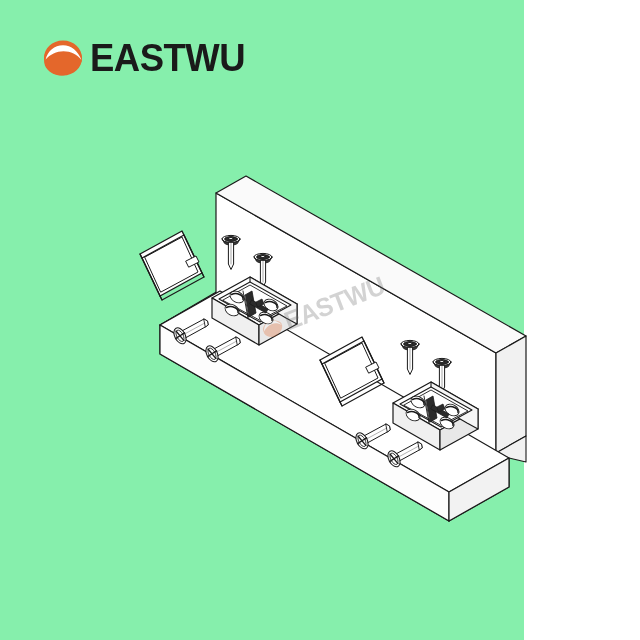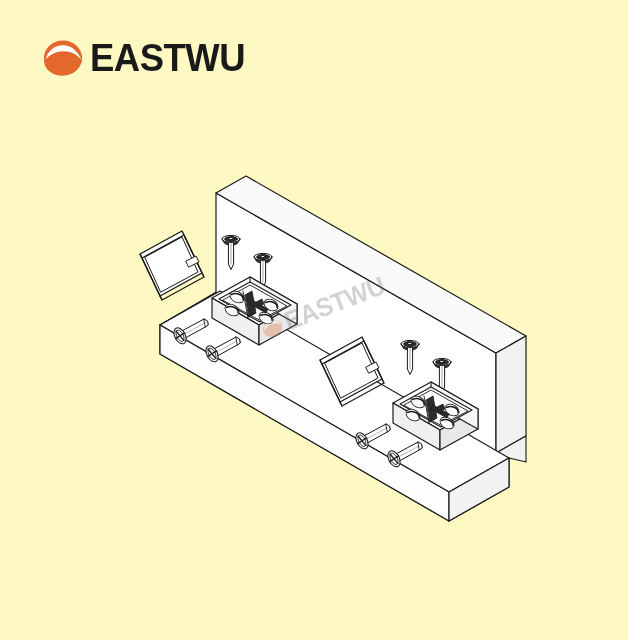--- a/index.html
+++ b/index.html
@@ -9,23 +9,23 @@
   }
   body {
     width: 640px;
     height: 640px;
     font-family: "Liberation Sans", sans-serif;
     overflow: hidden;
     position: relative;
   }
   #page {
     position: relative;
-    width: 628px;
+    width: 524px;
     height: 640px;
-    background: #fef9c3;
+    background: #86efac;
   }
   
   #brand-logo {
     position: absolute;
     left: 42px;
     top: 38px;
     display: flex;
     align-items: center;
     gap: 6px;
     user-select: none;

